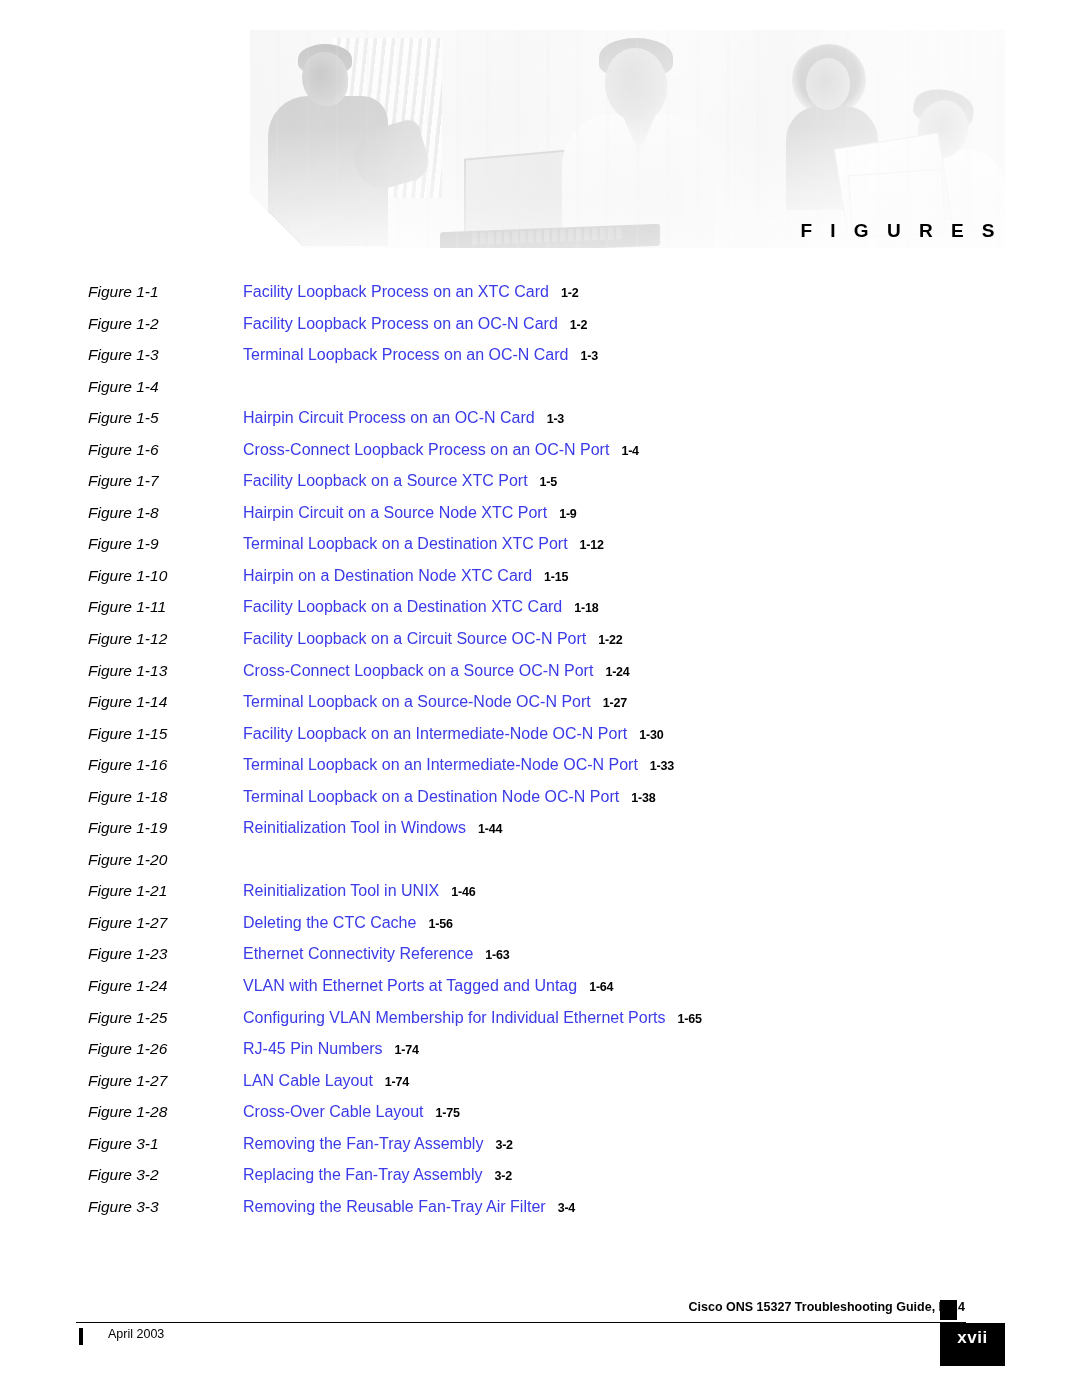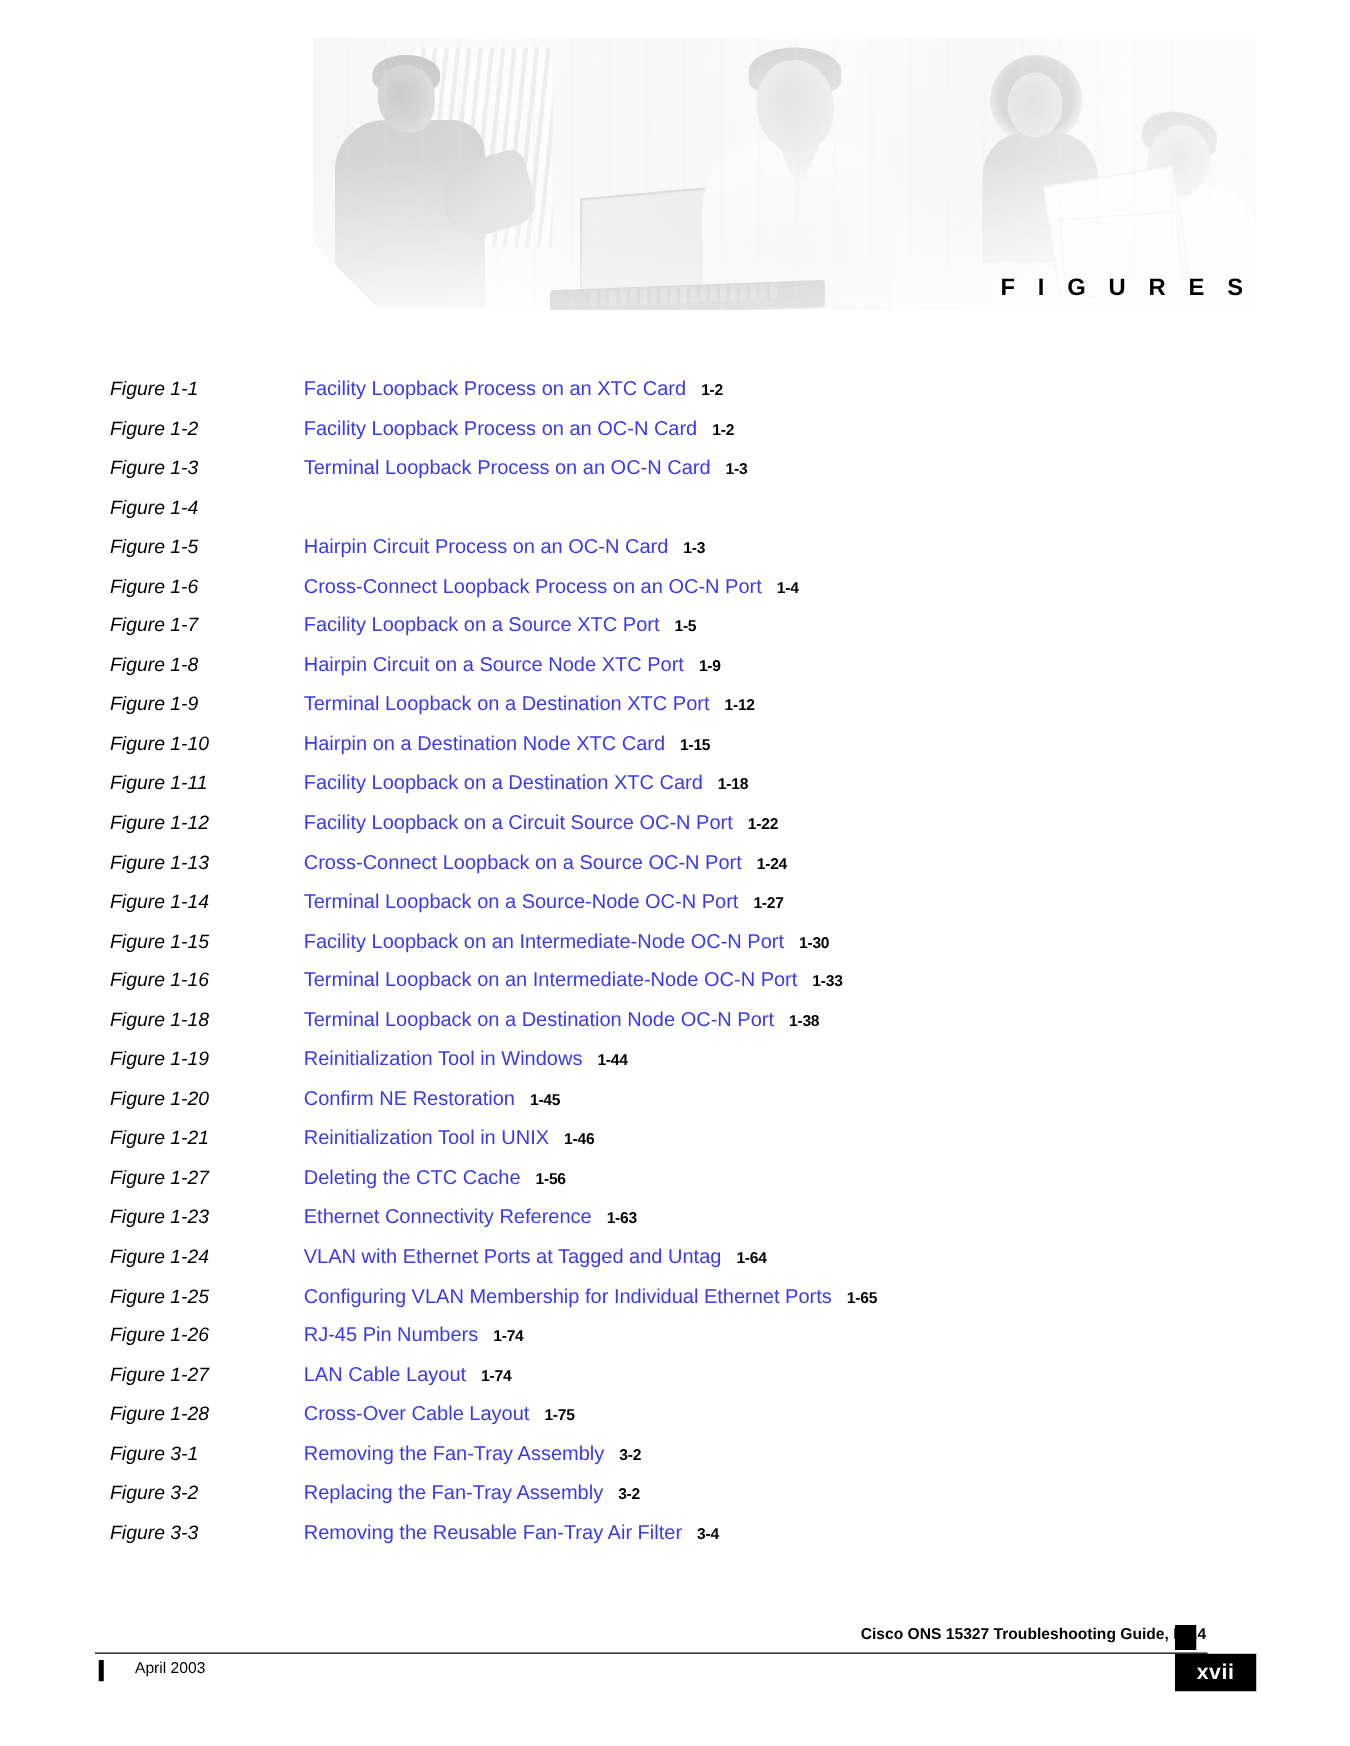--- a/index.html
+++ b/index.html
@@ -197,21 +197,21 @@
     letter-spacing: 6.5px;
     color: #000000;
     font-family: "Liberation Sans", sans-serif;
     z-index: 5;
   }
 
   
   #figure-list {
     position: absolute;
     left: 0;
-    top: 296px;
+    top: 276px;
     width: 860px;
   }
   .fig-row {
     position: relative;
     height: 31.55px;
     line-height: 31.55px;
     white-space: nowrap;
   }
   .fig-label {
     position: absolute;
@@ -286,21 +286,21 @@
     top: 27px;
     font-size: 12.5px;
     font-weight: normal;
     color: #000000;
   }
   #page-number-box {
     position: absolute;
     left: 940px;
     top: 23px;
     width: 65px;
-    height: 30px;
+    height: 43px;
     background: #000000;
   }
   #page-number {
     position: absolute;
     left: 0;
     top: 0;
     width: 65px;
     height: 30px;
     line-height: 30px;
     text-align: center;
@@ -410,21 +410,20 @@
     <div class="fig-row">
       <span class="fig-label">Figure 1-18</span>
       <span class="fig-title-wrap"><a class="fig-title">Terminal Loopback on a Destination Node OC-N Port</a><span class="fig-page">1-38</span></span>
     </div>
     <div class="fig-row">
       <span class="fig-label">Figure 1-19</span>
       <span class="fig-title-wrap"><a class="fig-title">Reinitialization Tool in Windows</a><span class="fig-page">1-44</span></span>
     </div>
     <div class="fig-row">
       <span class="fig-label">Figure 1-20</span>
-      <span class="fig-title-wrap"><a class="fig-title">Confirm NE Restoration</a><span class="fig-page">1-45</span></span>
     </div>
     <div class="fig-row">
       <span class="fig-label">Figure 1-21</span>
       <span class="fig-title-wrap"><a class="fig-title">Reinitialization Tool in UNIX</a><span class="fig-page">1-46</span></span>
     </div>
     <div class="fig-row">
       <span class="fig-label">Figure 1-27</span>
       <span class="fig-title-wrap"><a class="fig-title">Deleting the CTC Cache</a><span class="fig-page">1-56</span></span>
     </div>
     <div class="fig-row">

